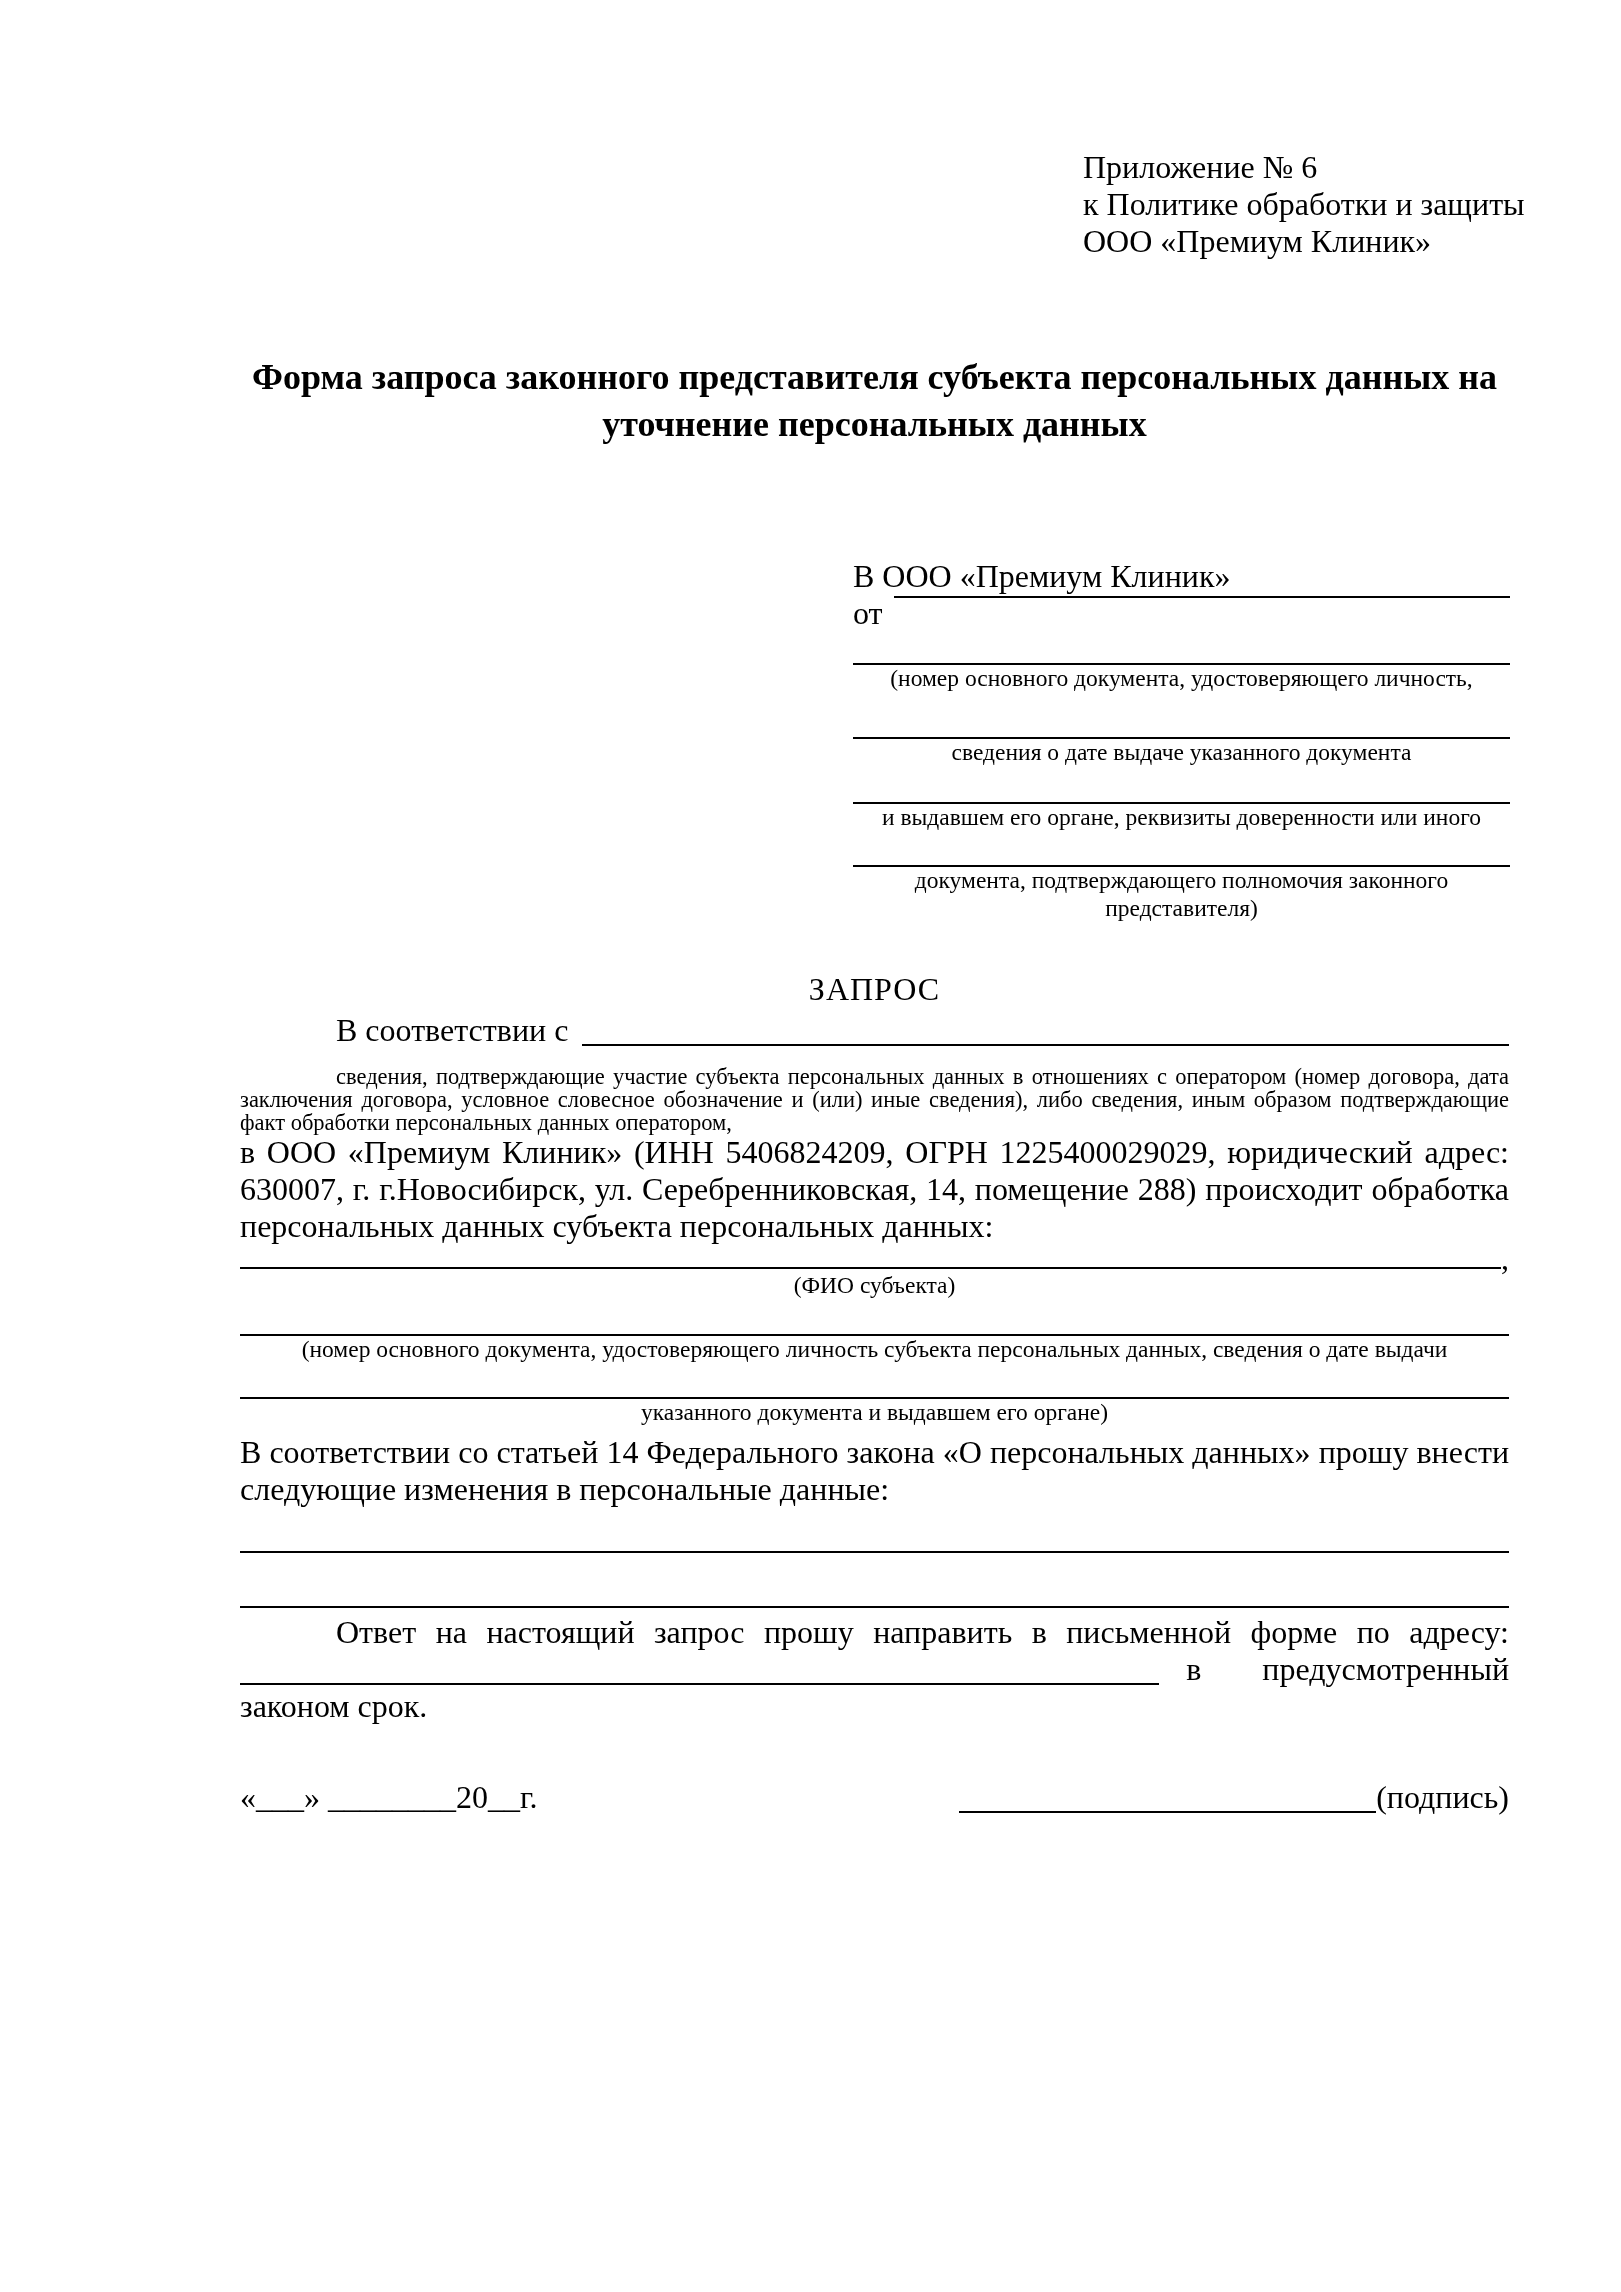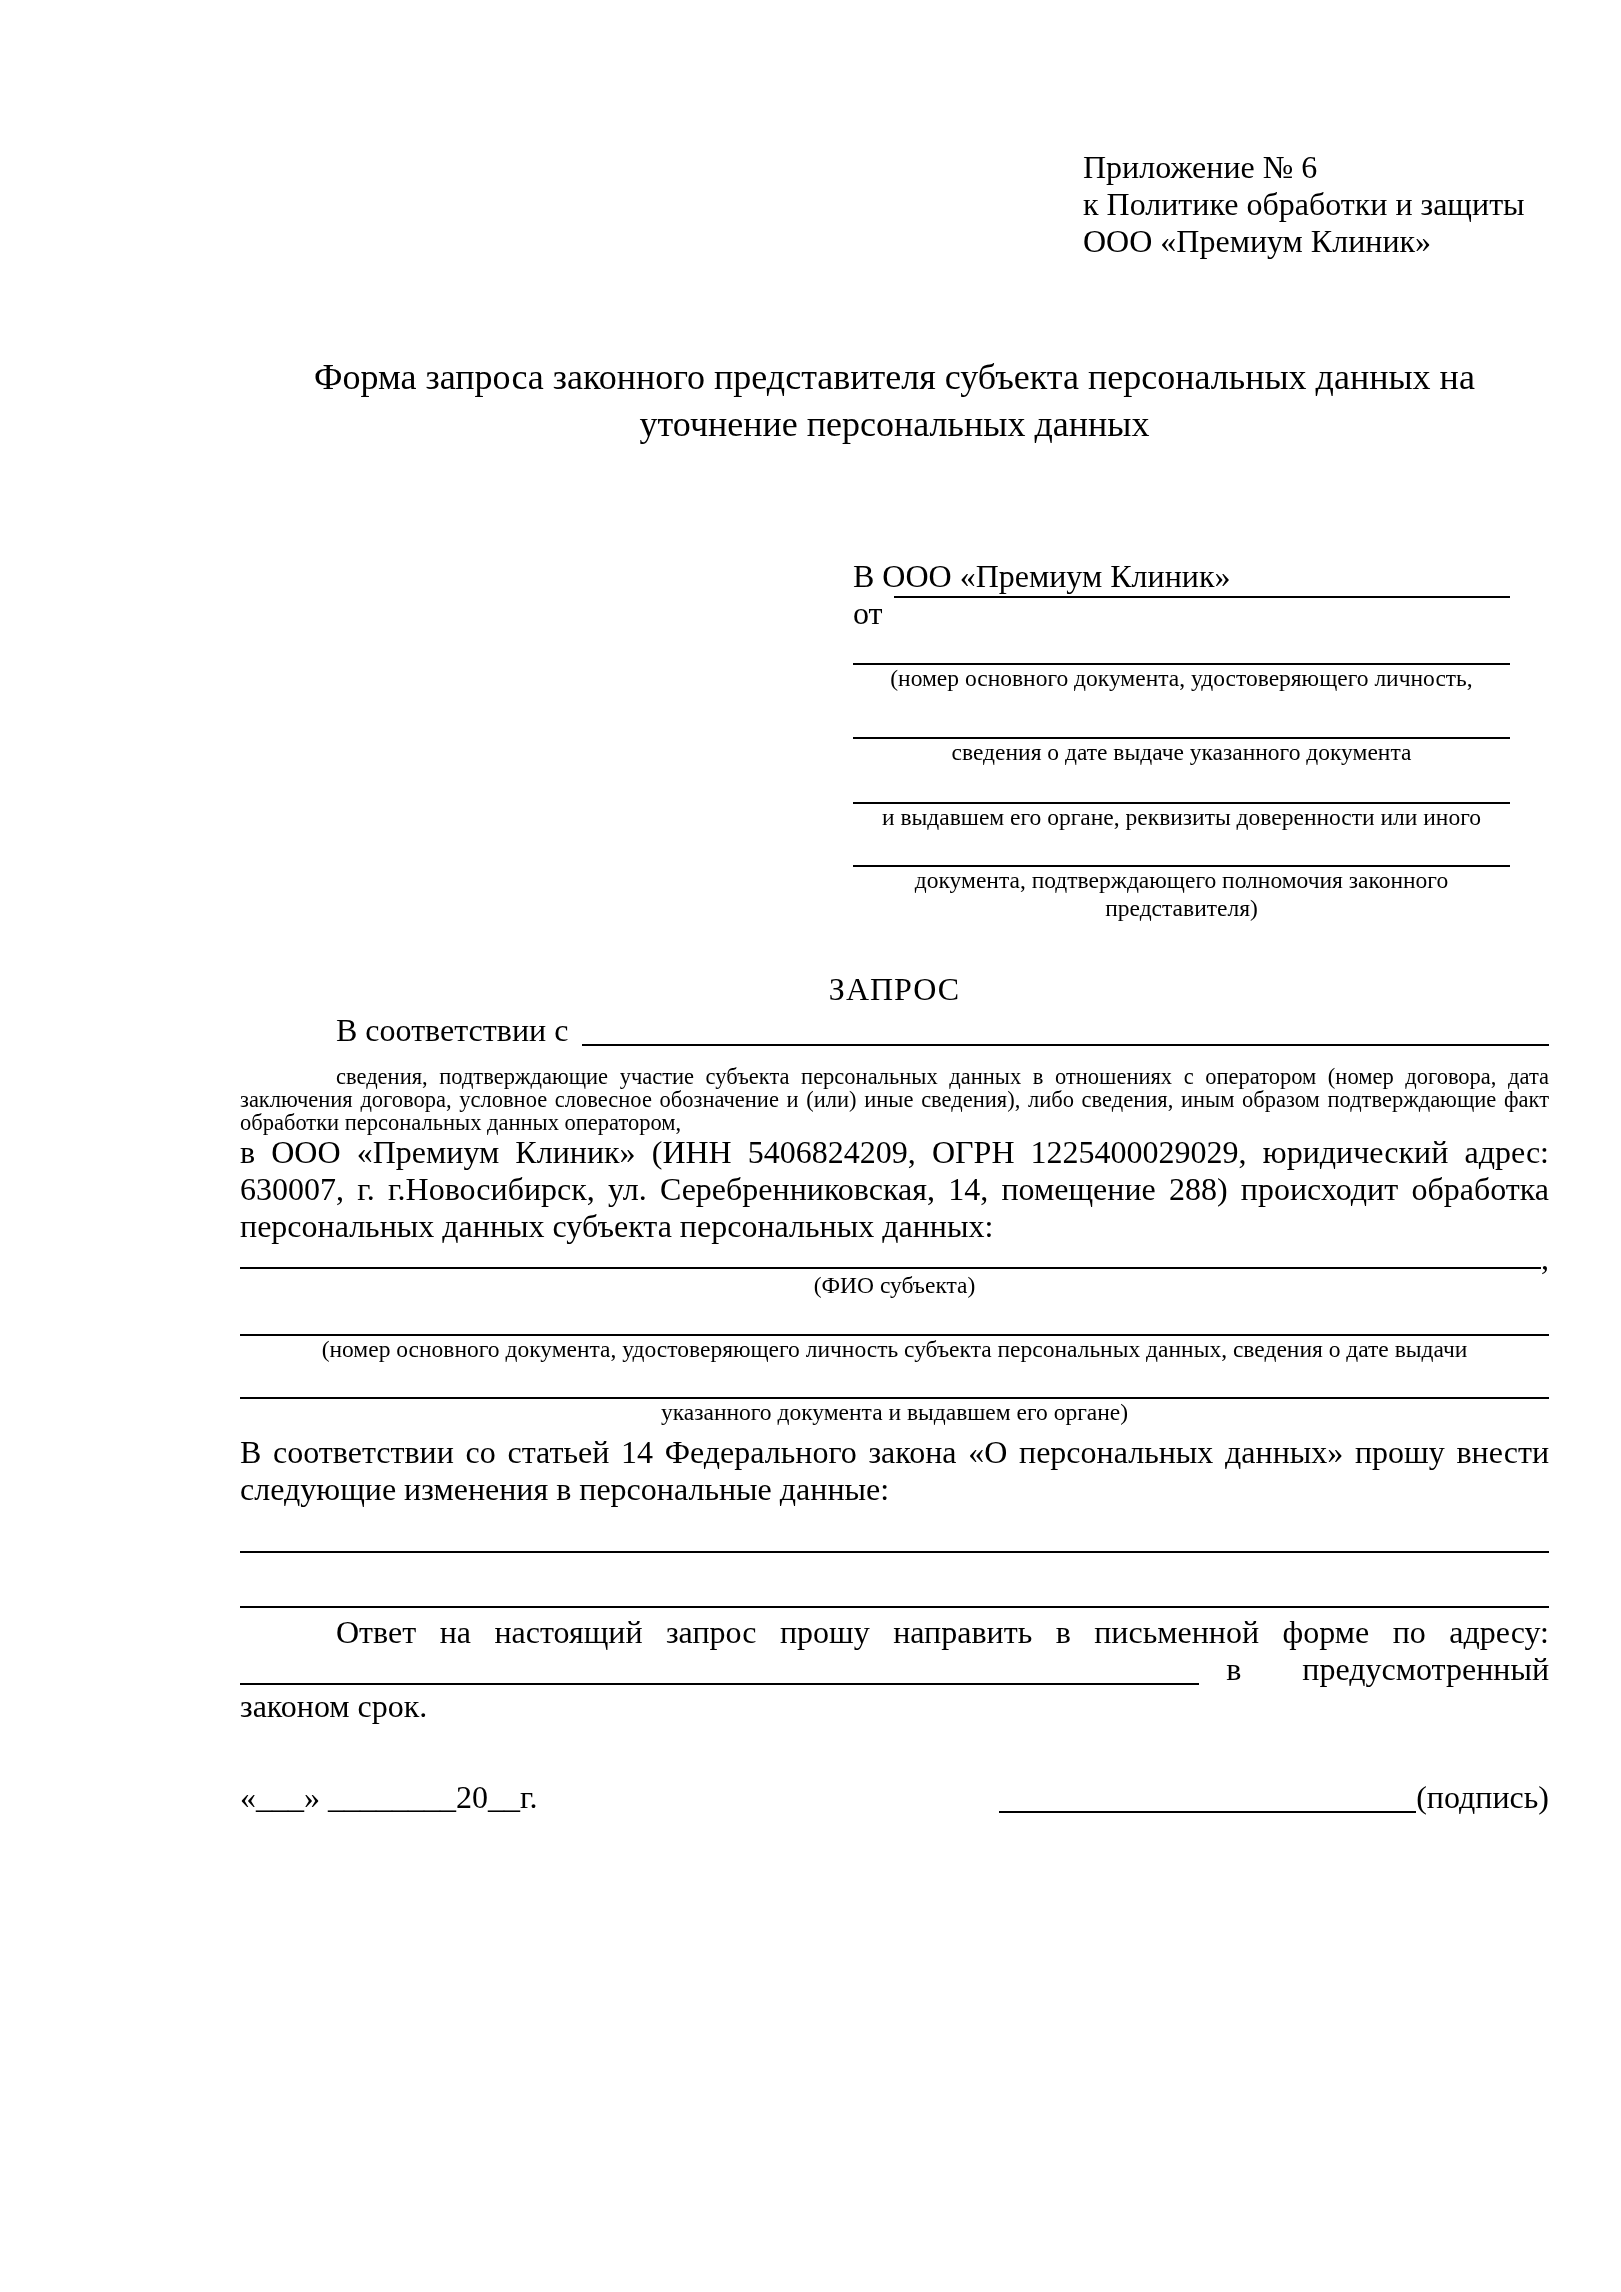--- a/index.html
+++ b/index.html
@@ -10,33 +10,33 @@
   .page {
     position: relative;
     width: 1621px;
     height: 2293px;
     box-sizing: border-box;
     background: #ffffff;
     color: #000000;
     font-family: "Liberation Serif", "DejaVu Serif", serif;
     font-size: 32px;
     line-height: 37px;
-    padding: 149px 72px 0 240px;
+    padding: 149px 112px 0 240px;
     overflow: hidden;
   }
   .appendix {
     margin-left: 843px;
     width: 426px;
   }
   .appendix div { white-space: nowrap; }
   .doc-title {
     margin: 94px 0 0 0;
     font-size: 36px;
     line-height: 47px;
-    font-weight: normal;
+    font-weight: bold;
     text-align: center;
   }
   .addressee {
     margin-top: 110px;
     margin-left: 613px;
     width: 657px;
   }
   .from-row {
     display: flex;
     align-items: flex-start;

